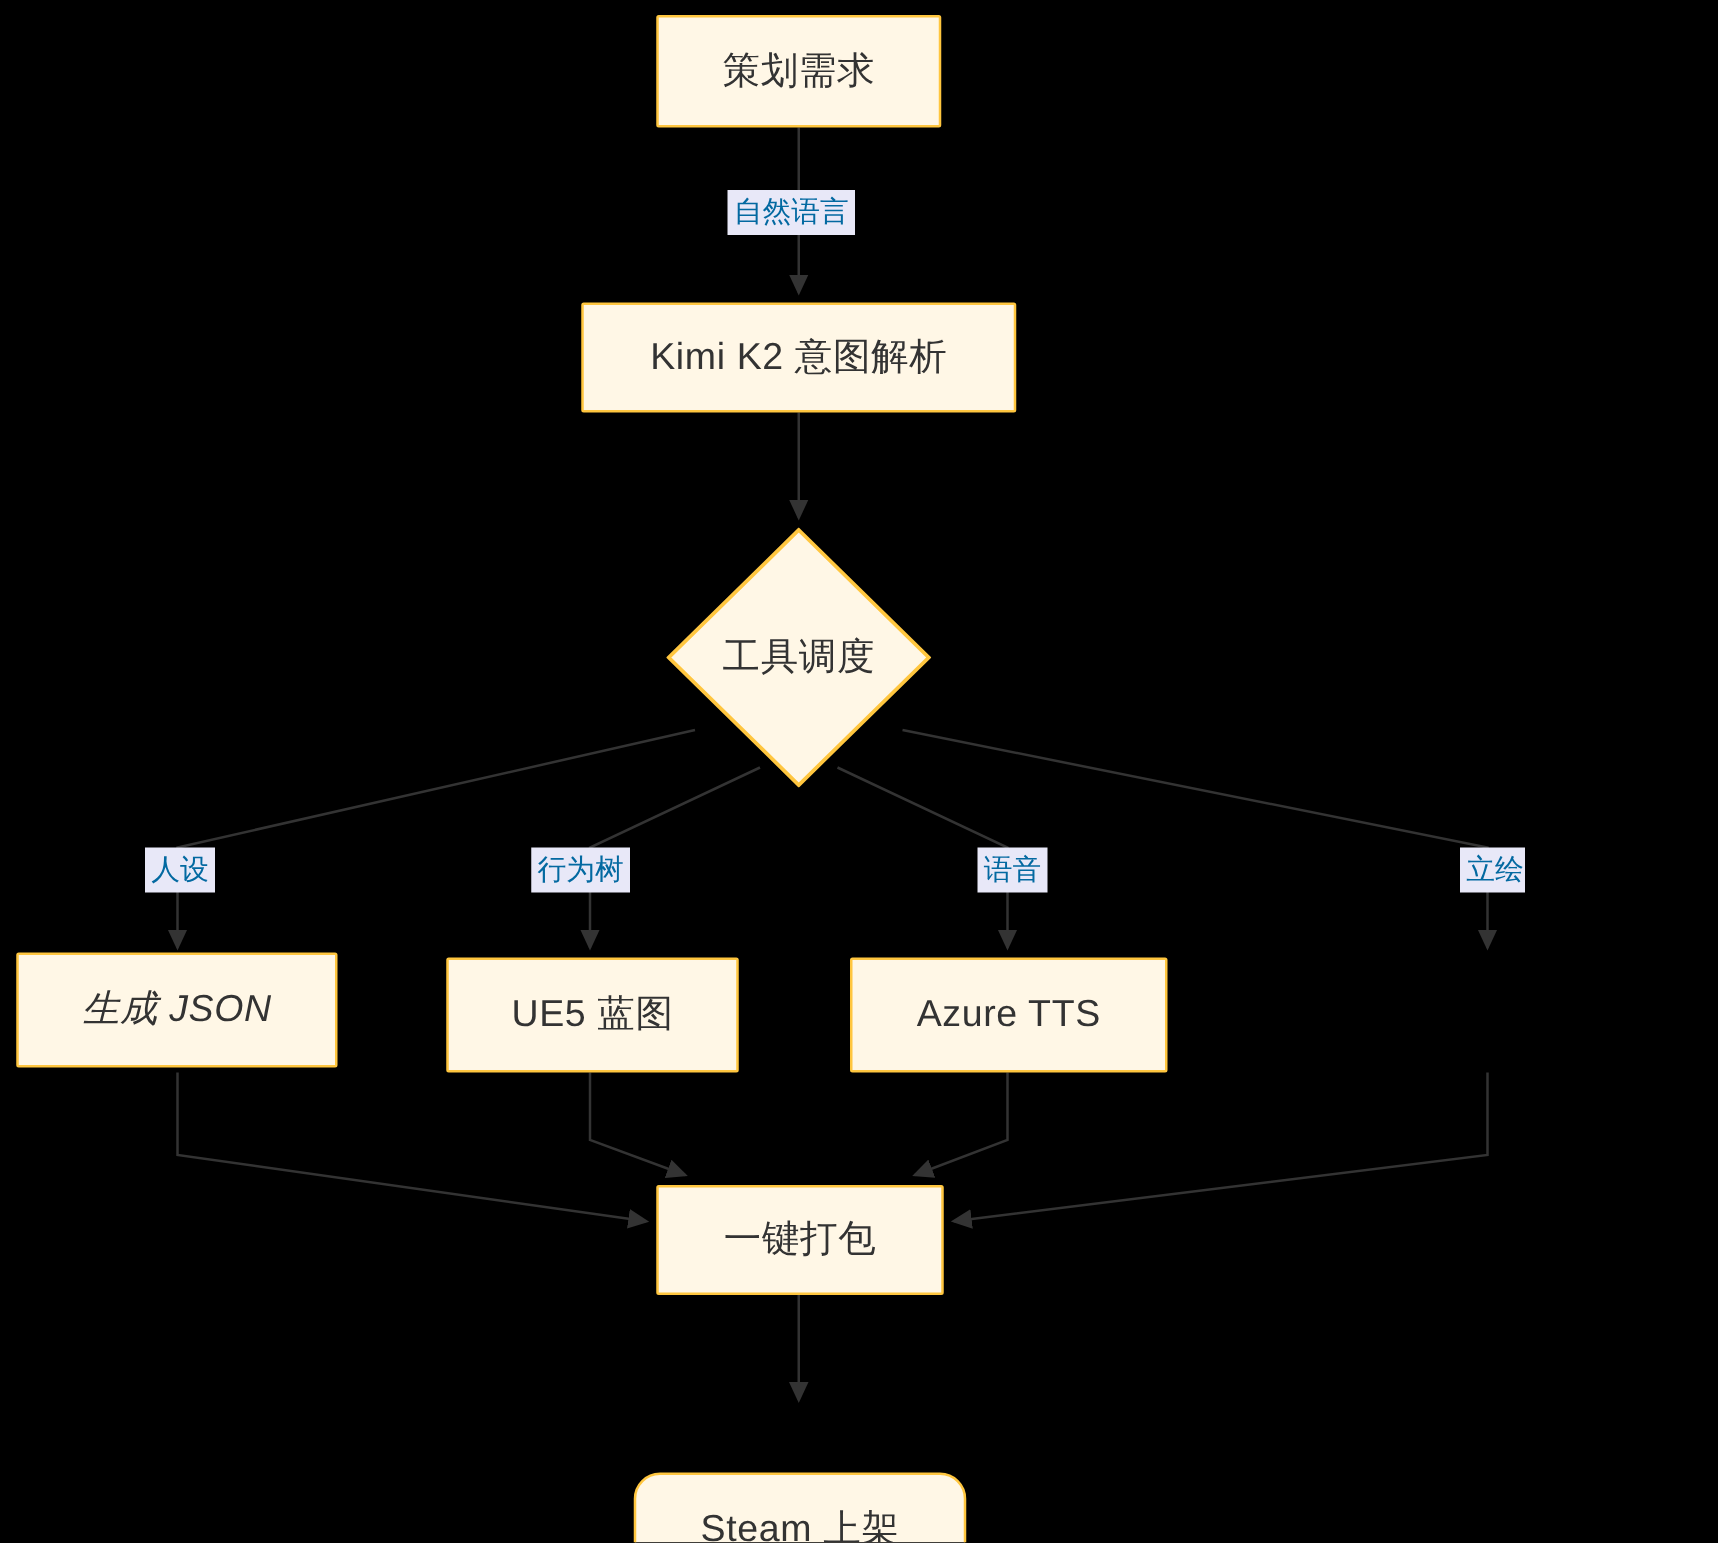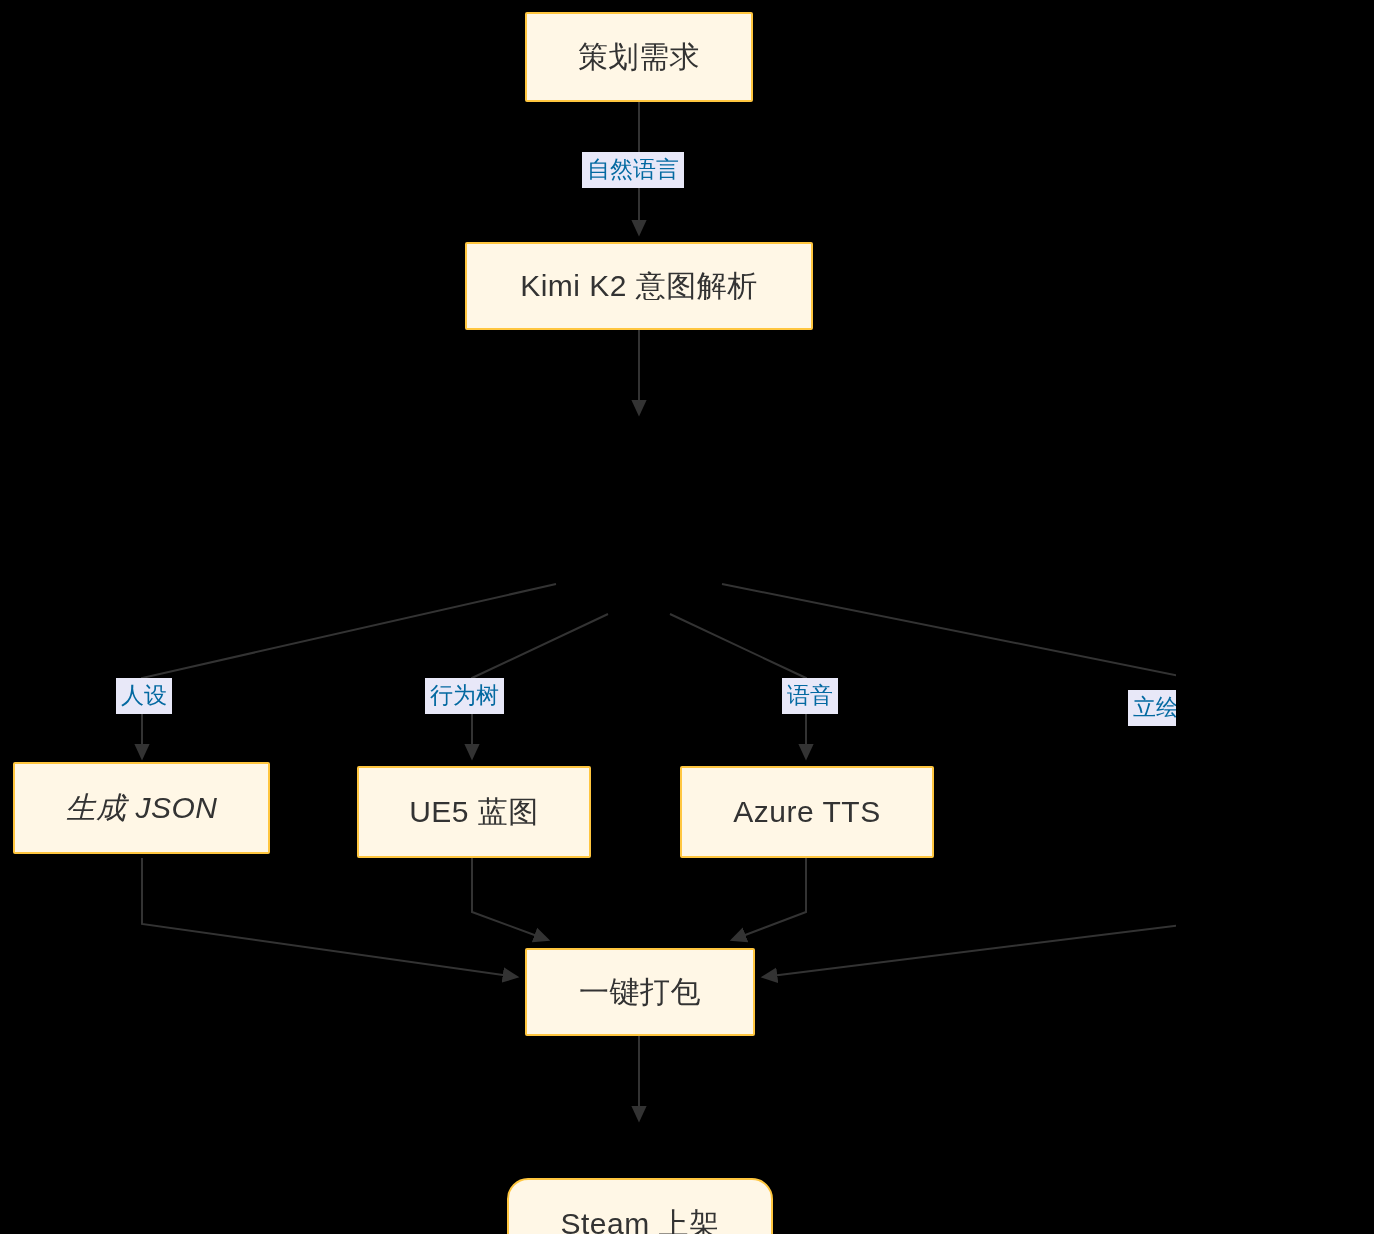--- a/index.html
+++ b/index.html
@@ -7,20 +7,21 @@
     padding: 0;
     background: #000000;
   }
   #diagram-root {
     position: relative;
     width: 1176px;
     height: 1234px;
     background: #000000;
     overflow: hidden;
     font-family: "Liberation Sans", "DejaVu Sans", sans-serif;
+    padding-left: 44px;
   }
   #edge-layer {
     position: absolute;
     left: 0;
     top: 0;
     width: 1374px;
     height: 1234px;
   }
   .node {
     position: absolute;
@@ -100,20 +101,26 @@
   </svg>
 
   <div class="node" style="left:525px; top:12px; width:228px; height:90px;">
     <span>策划需求</span>
   </div>
 
   <div class="node" style="left:465px; top:242px; width:348px; height:88px;">
     <span>Kimi K2 意图解析</span>
   </div>
 
+  <div class="node decision" style="left:533px; top:422px; width:212px; height:208px;">
+    <svg class="decision-shape" viewBox="0 0 212 208" xmlns="http://www.w3.org/2000/svg" preserveAspectRatio="none">
+      <polygon points="106,2 210,104 106,206 2,104" fill="#fff7e6" stroke="#ffc63f" stroke-width="3"></polygon>
+    </svg>
+    <span class="decision-label">工具调度</span>
+  </div>
 
   <div class="node" style="left:13px; top:762px; width:257px; height:92px;font-style:italic;">
     <span>生成 JSON</span>
   </div>
 
   <div class="node" style="left:357px; top:766px; width:234px; height:92px;">
     <span>UE5 蓝图</span>
   </div>
 
   <div class="node" style="left:680px; top:766px; width:254px; height:92px;">
@@ -138,17 +145,17 @@
   </div>
 
   <div class="edge-label" style="left:425px; top:678px;">
     <span>行为树</span>
   </div>
 
   <div class="edge-label" style="left:782px; top:678px;">
     <span>语音</span>
   </div>
 
-  <div class="edge-label" style="left:1128px; top:678px;margin-top:12px;">
+  <div class="edge-label" style="left:1168px; top:678px;">
     <span>立绘</span>
   </div>
 
 </div>
 
 </body></html>

